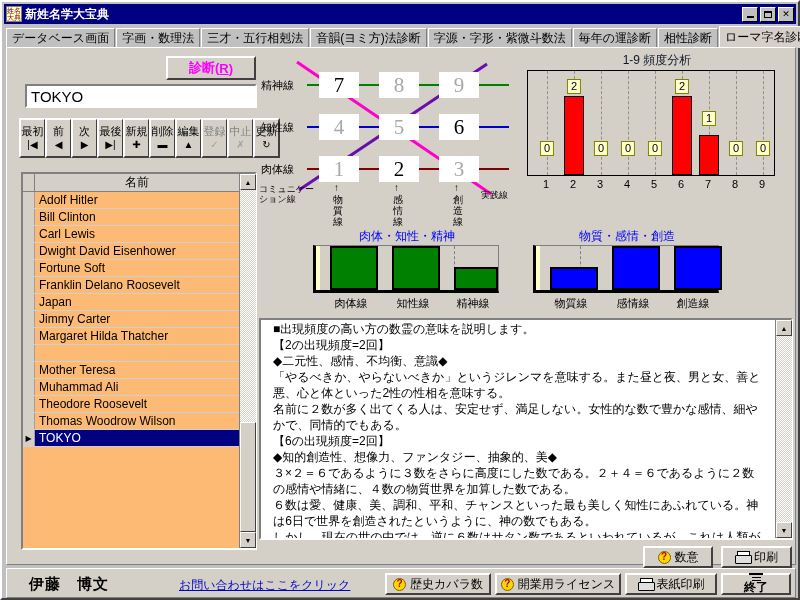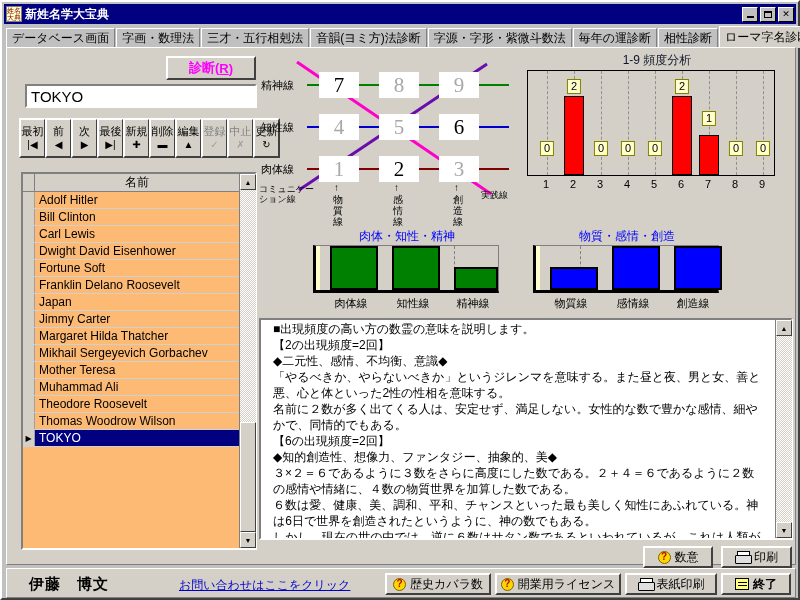--- a/index.html
+++ b/index.html
@@ -442,21 +442,20 @@
           <div class="grid-row">
               <div class="selcol"></div>
               <div class="cell">Jimmy Carter</div>
             </div>
           <div class="grid-row">
               <div class="selcol"></div>
               <div class="cell">Margaret Hilda Thatcher</div>
             </div>
           <div class="grid-row">
               <div class="selcol"></div>
-              <div class="cell">Mikhail Sergeyevich Gorbachev</div>
             </div>
           <div class="grid-row">
               <div class="selcol"></div>
               <div class="cell">Mother Teresa</div>
             </div>
           <div class="grid-row">
               <div class="selcol"></div>
               <div class="cell">Muhammad Ali</div>
             </div>
           <div class="grid-row">
@@ -630,19 +629,19 @@
       <span>歴史カバラ数</span>
     </div>
     <div class="btm-btn" style="left:488px; top:4px; width:126px;">
       <span class="qmark">?</span>
       <span>開業用ライセンス</span>
     </div>
     <div class="btm-btn" style="left:618px; top:4px; width:92px;">
       <span class="printer"></span>
       <span>表紙印刷</span>
     </div>
-    <div class="btm-btn" style="left:714px; top:4px; width:70px; font-weight:bold;">
+    <div class="btm-btn" style="left:714px; top:4px; width:70px; font-weight:bold;flex-direction:column;">
       <span class="exit-ico"></span>
       <span>終了</span>
     </div>
   </div>
 
 </div>
 
 </body></html>

